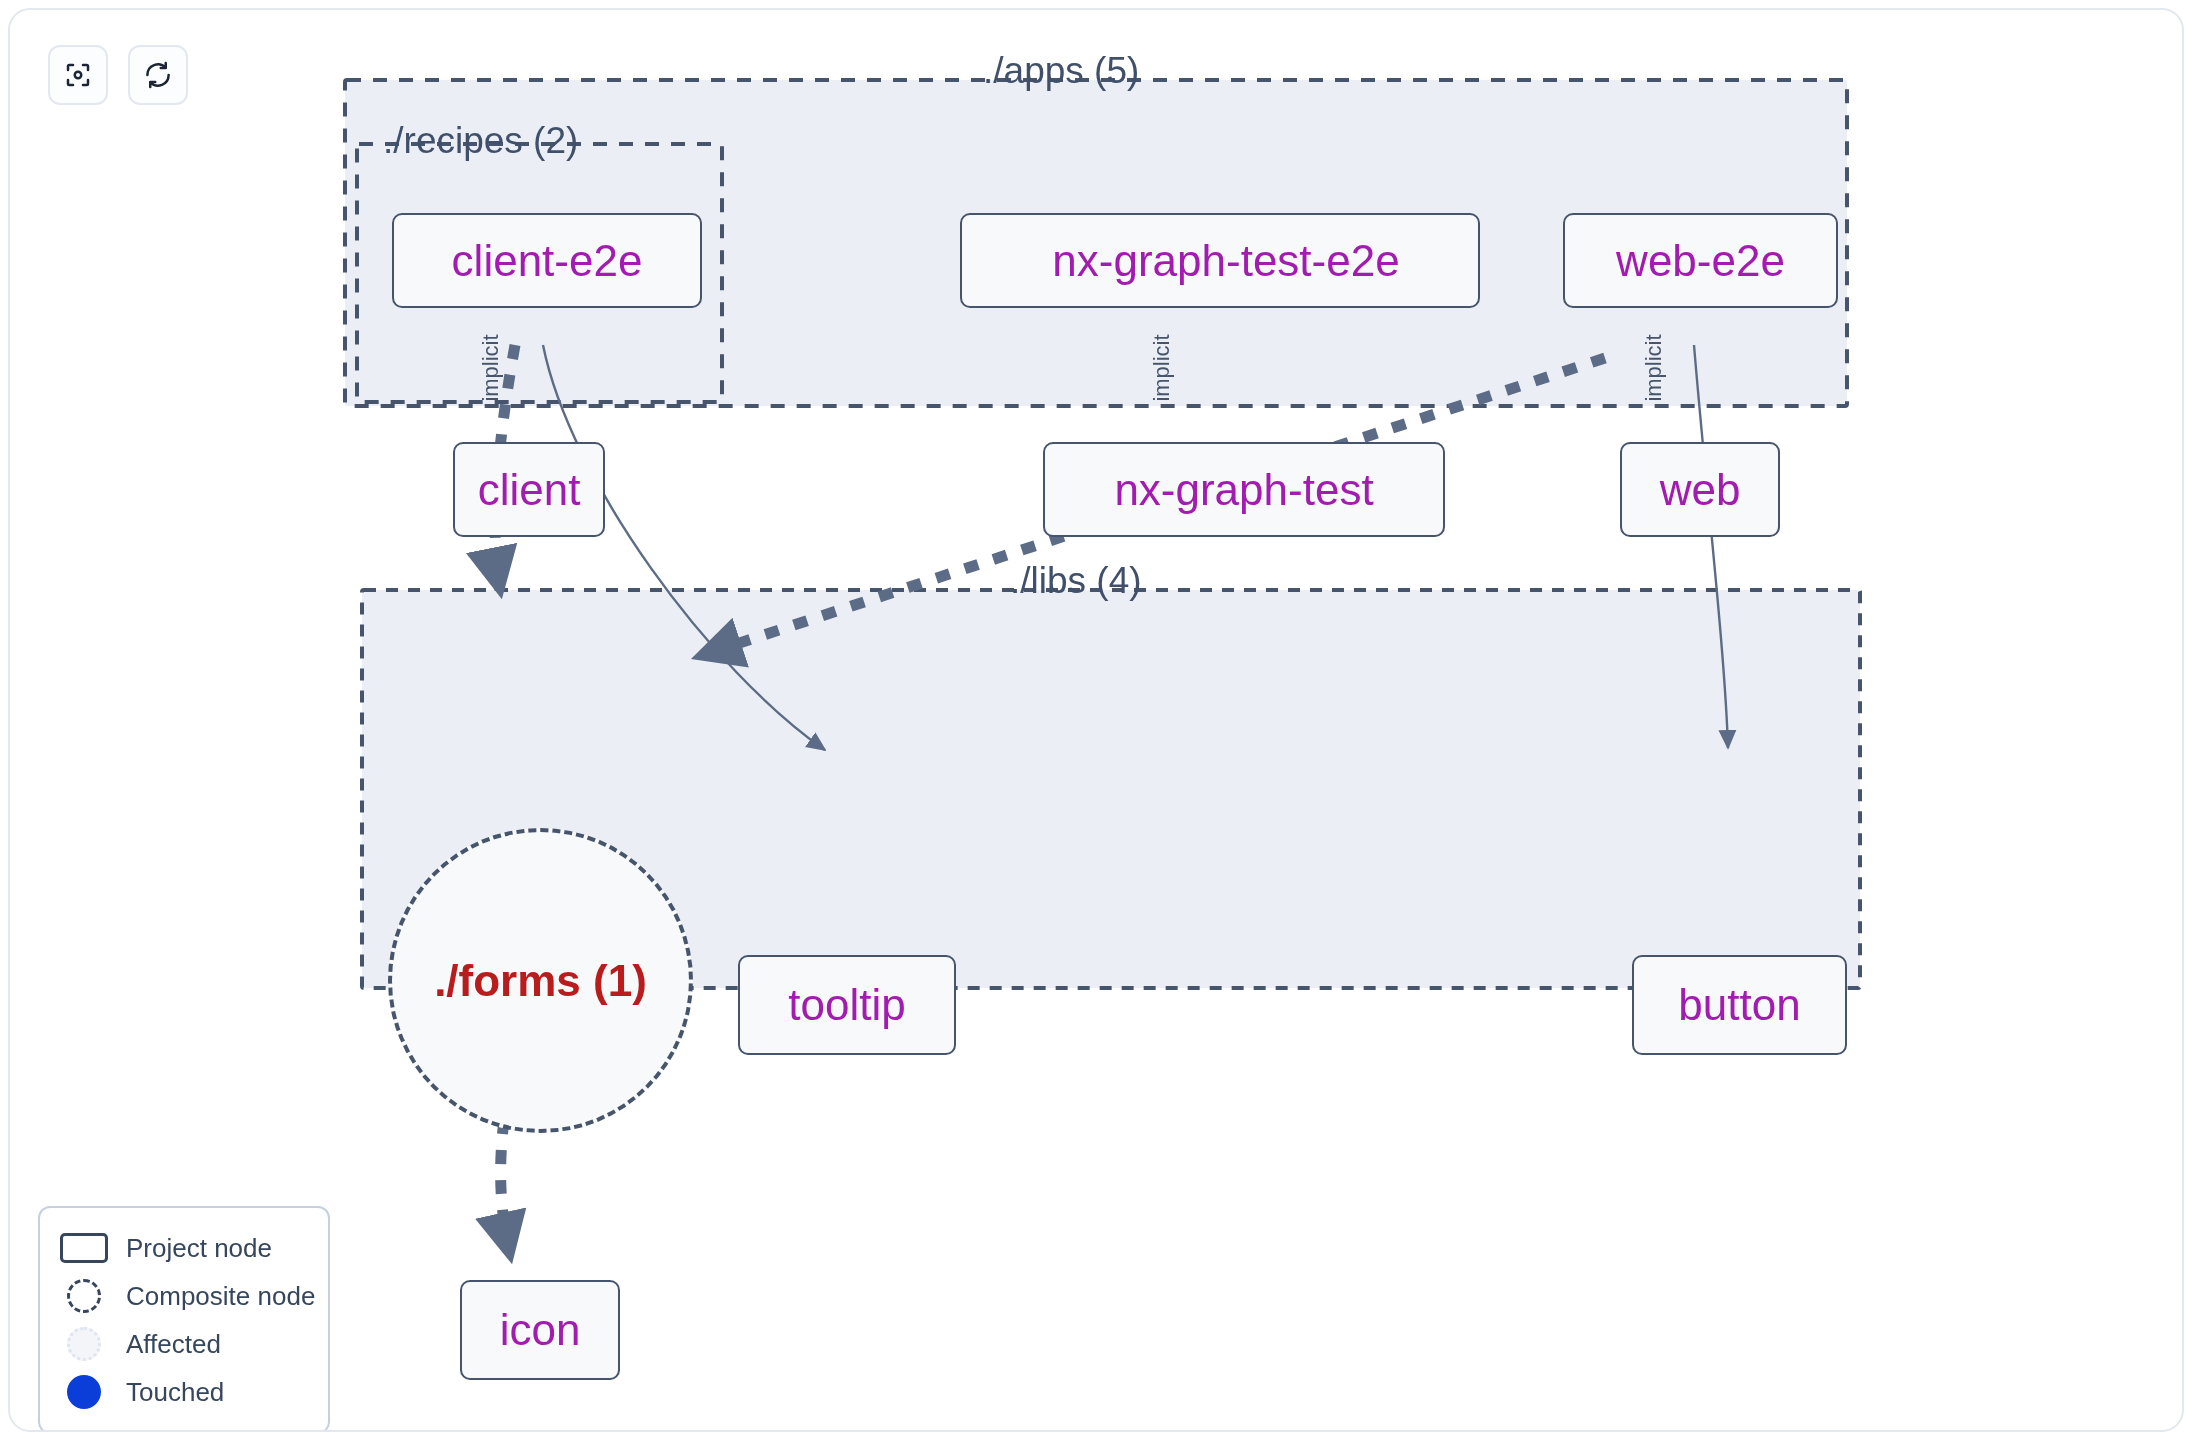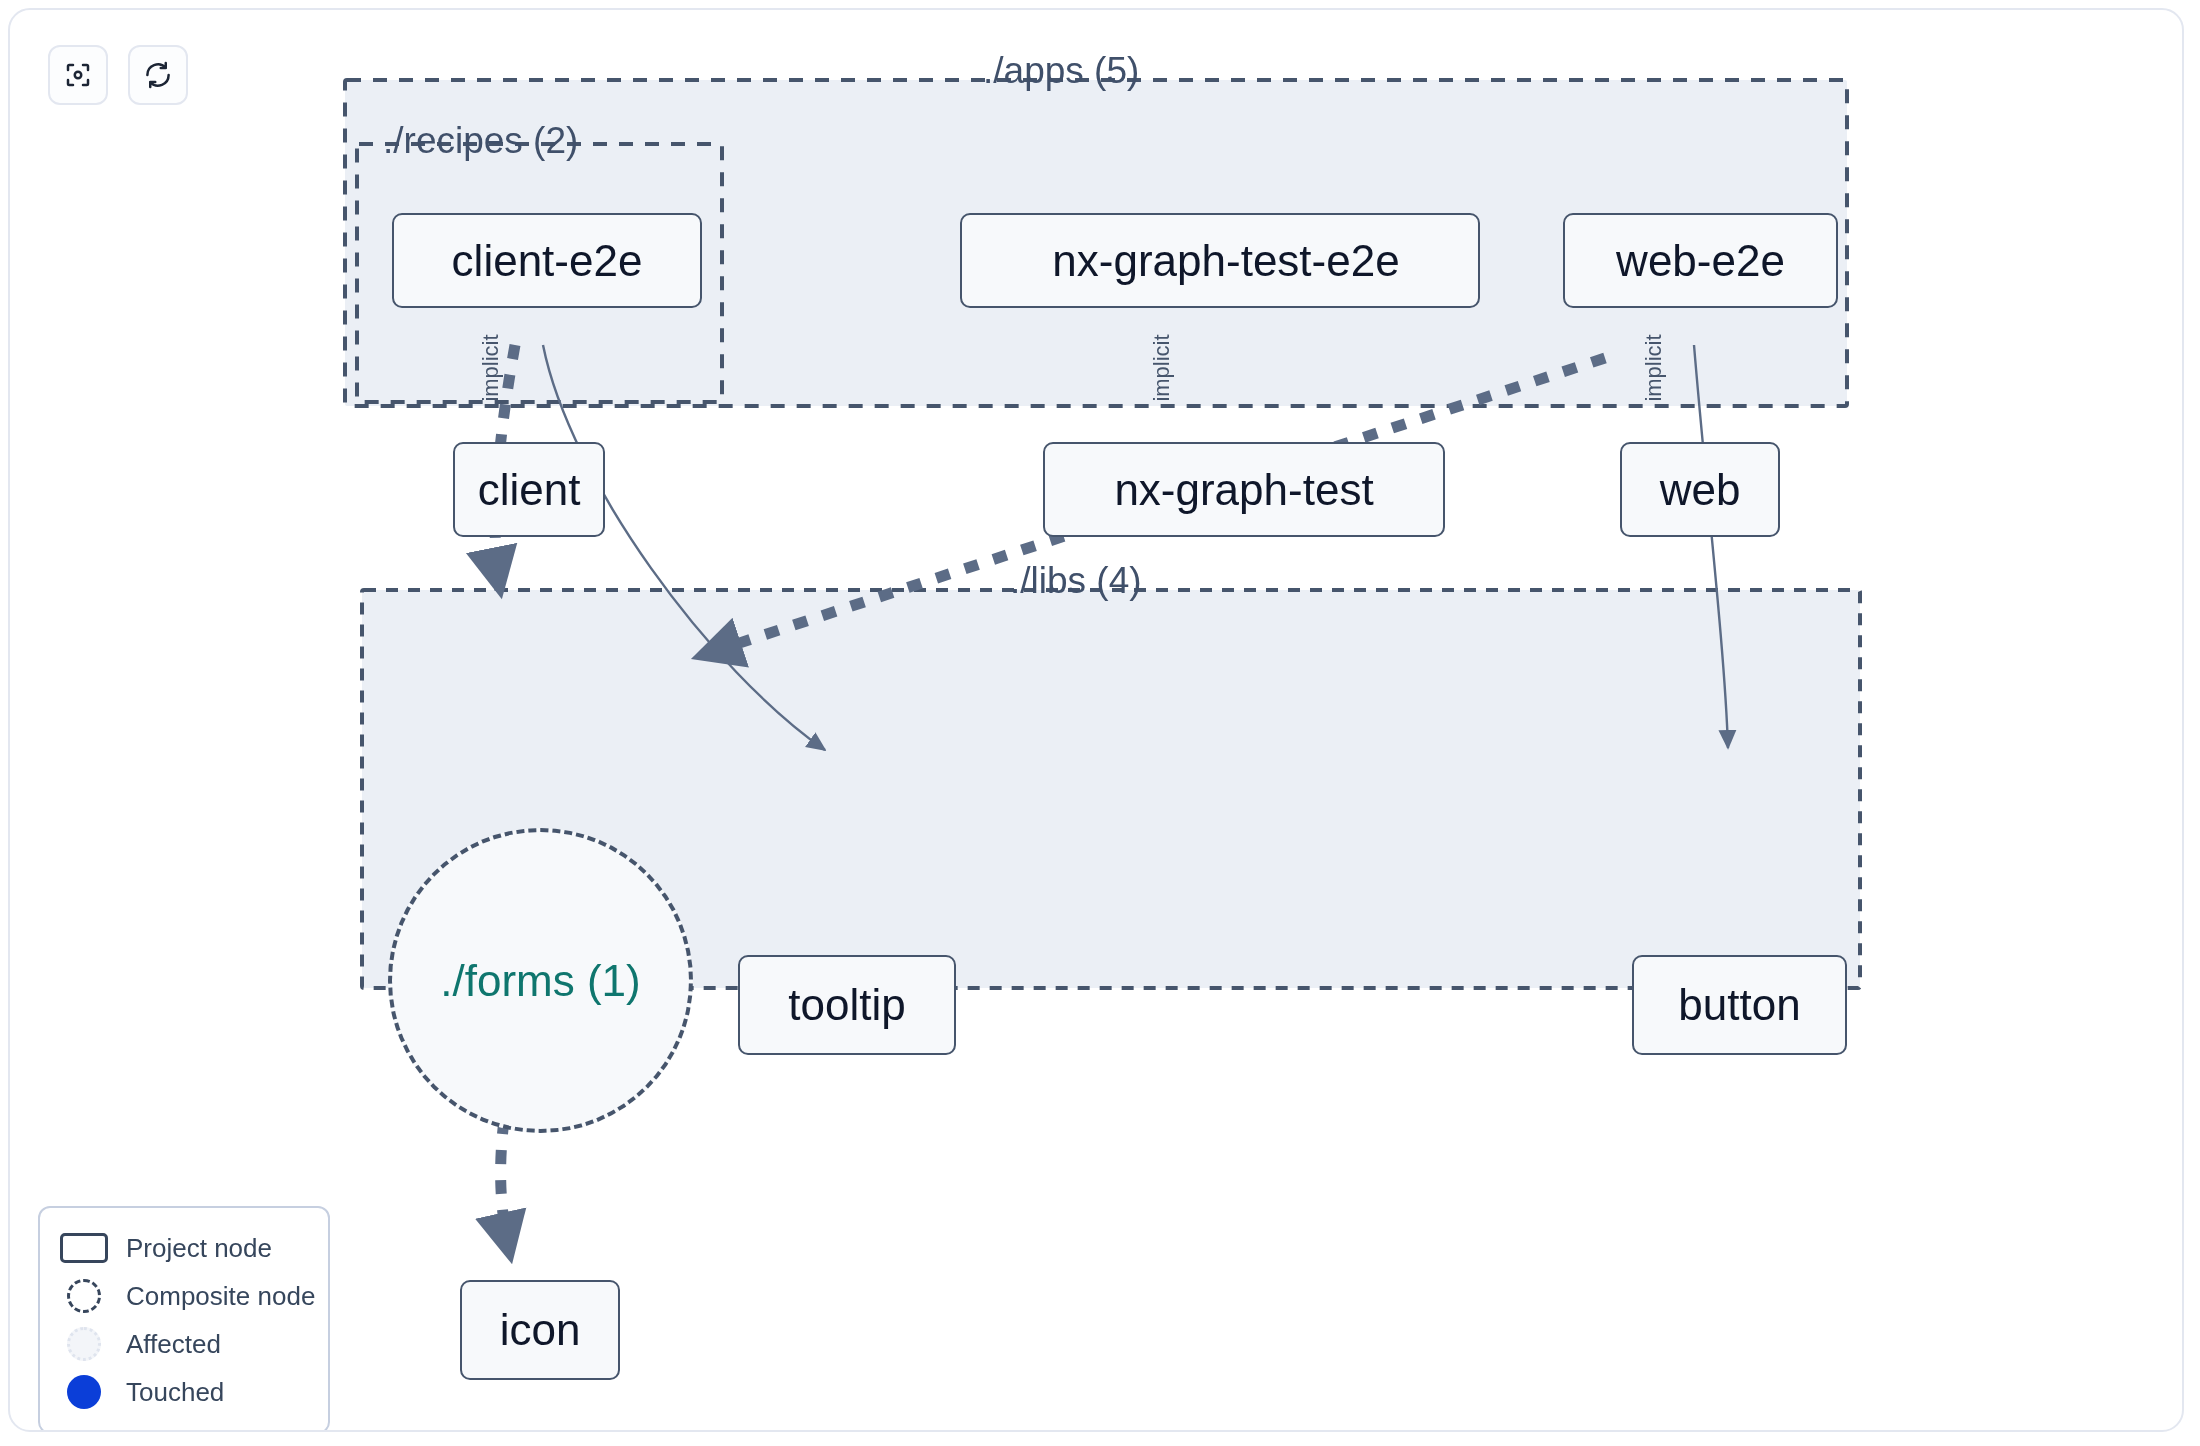--- a/index.html
+++ b/index.html
@@ -75,42 +75,43 @@
   
   .node {
     position: absolute;
     box-sizing: border-box;
     background: #f7f9fb;
     border: 2px solid #46556c;
     border-radius: 10px;
     display: flex;
     align-items: center;
     justify-content: center;
-    color: #0f172a;
+    color: #a21caf;
     font-size: 44px;
     font-family: "Liberation Sans", sans-serif;
     white-space: nowrap;
     z-index: 20;
     cursor: pointer;
   }
   .composite-node {
     position: absolute;
     box-sizing: border-box;
     background: #f7f9fb;
     border: 4px dashed #46556c;
     border-radius: 50%;
     display: flex;
     align-items: center;
     justify-content: center;
-    color: #0f766e;
+    color: #b91c1c;
     font-size: 44px;
     font-family: "Liberation Sans", sans-serif;
     white-space: nowrap;
     z-index: 20;
     cursor: pointer;
+    font-weight: bold;
   }
 
   
   .edge-label {
     position: absolute;
     color: #46556c;
     font-size: 22px;
     font-family: "Liberation Sans", sans-serif;
     white-space: nowrap;
     transform-origin: 50% 50%;

